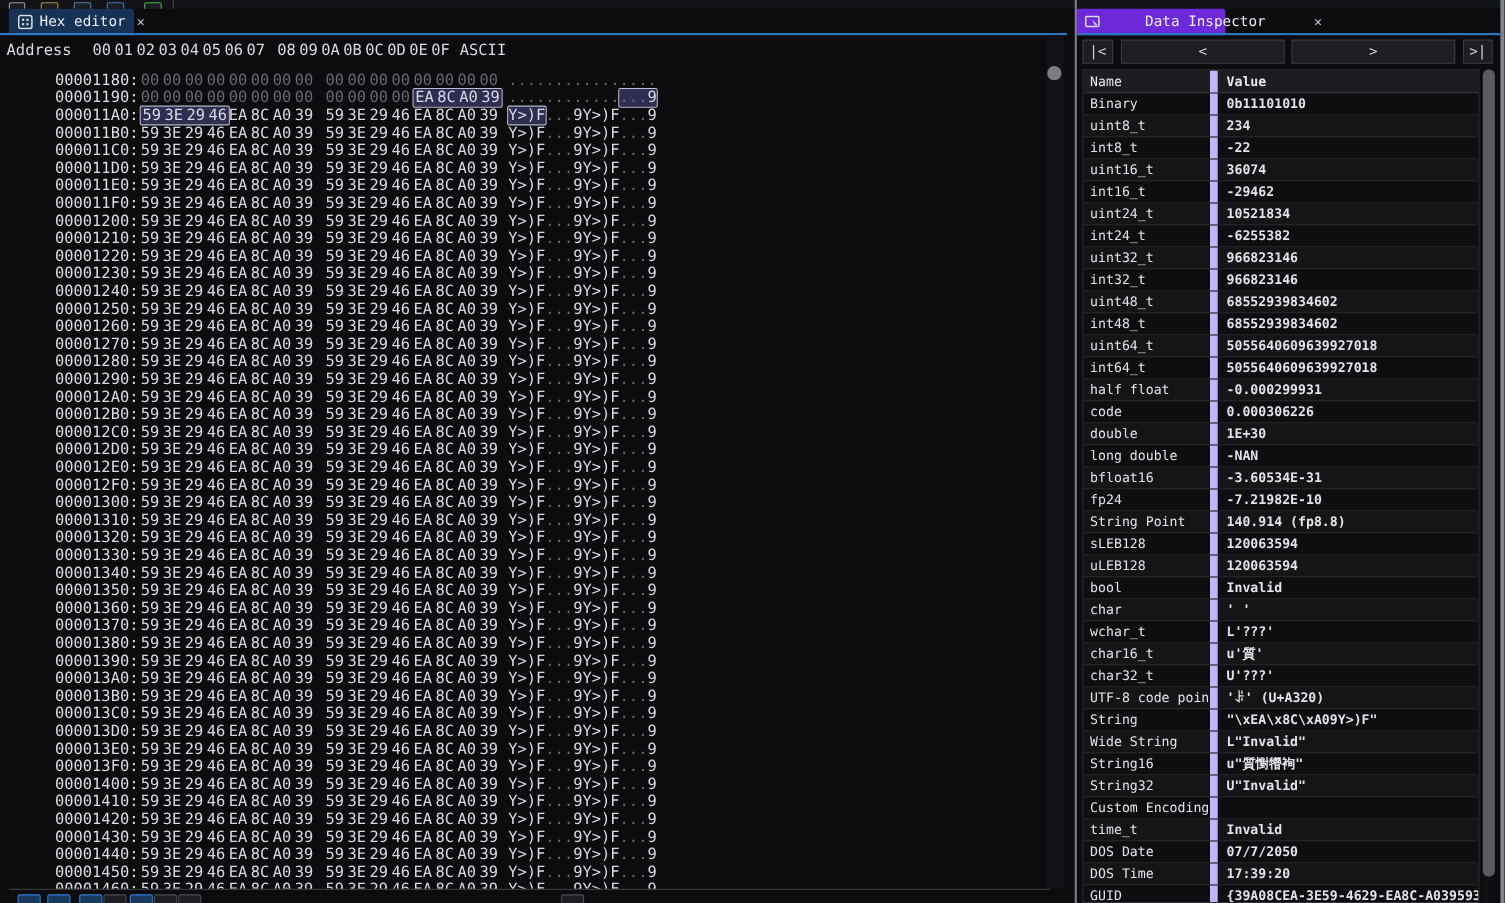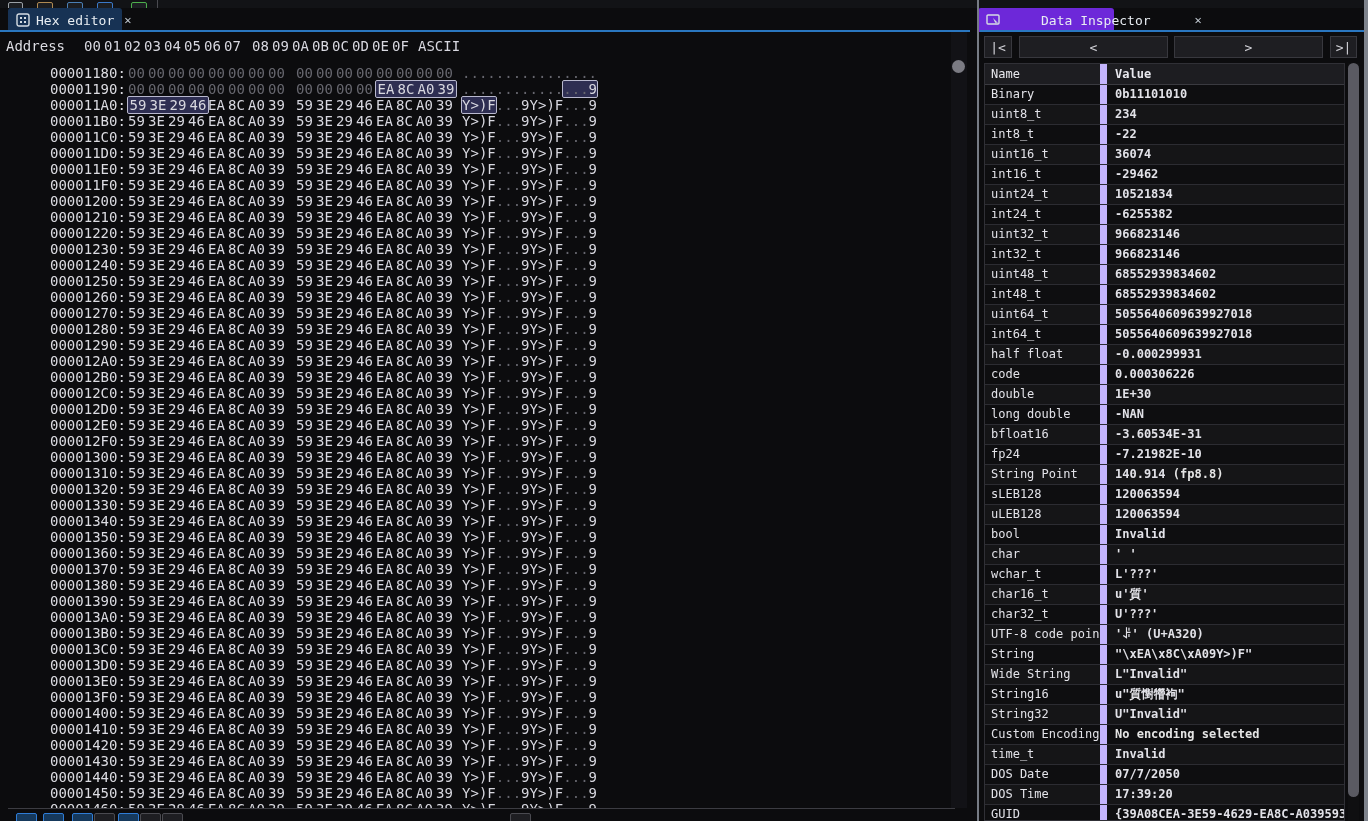--- a/index.html
+++ b/index.html
@@ -306,21 +306,20 @@
         <div class="insrow">
           <div class="cell-name">String16</div>
           <div class="cell-value">u"質㦠㹙䘩"</div>
         </div>
         <div class="insrow">
           <div class="cell-name">String32</div>
           <div class="cell-value">U"Invalid"</div>
         </div>
         <div class="insrow">
           <div class="cell-name">Custom Encoding</div>
-          <div class="cell-value gray">No encoding selected</div>
         </div>
         <div class="insrow">
           <div class="cell-name">time_t</div>
           <div class="cell-value">Invalid</div>
         </div>
         <div class="insrow">
           <div class="cell-name">DOS Date</div>
           <div class="cell-value">07/7/2050</div>
         </div>
         <div class="insrow">

